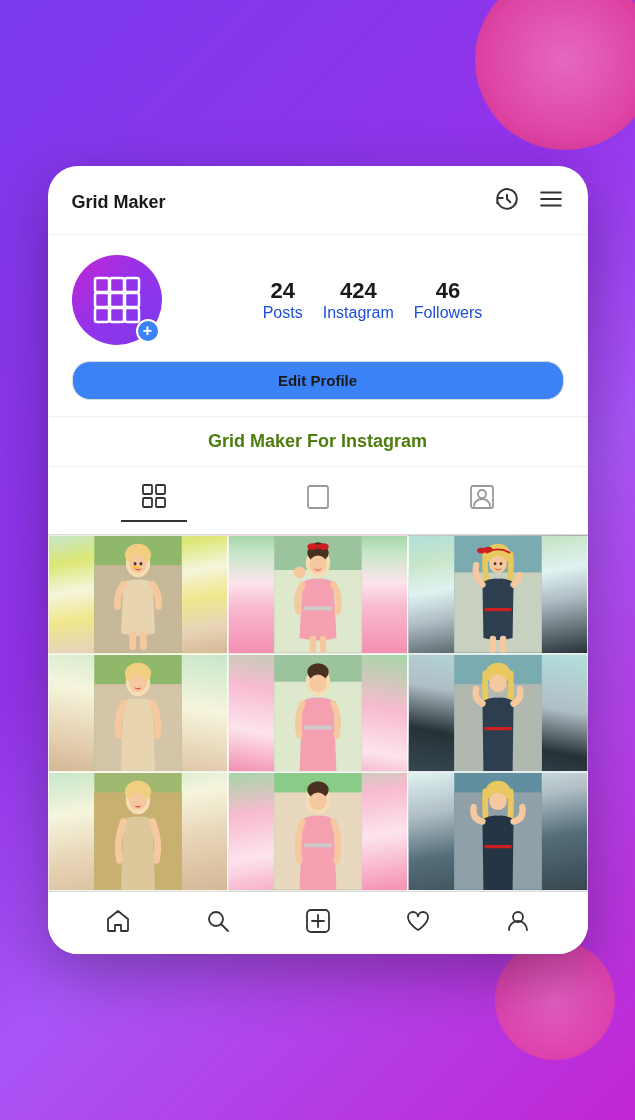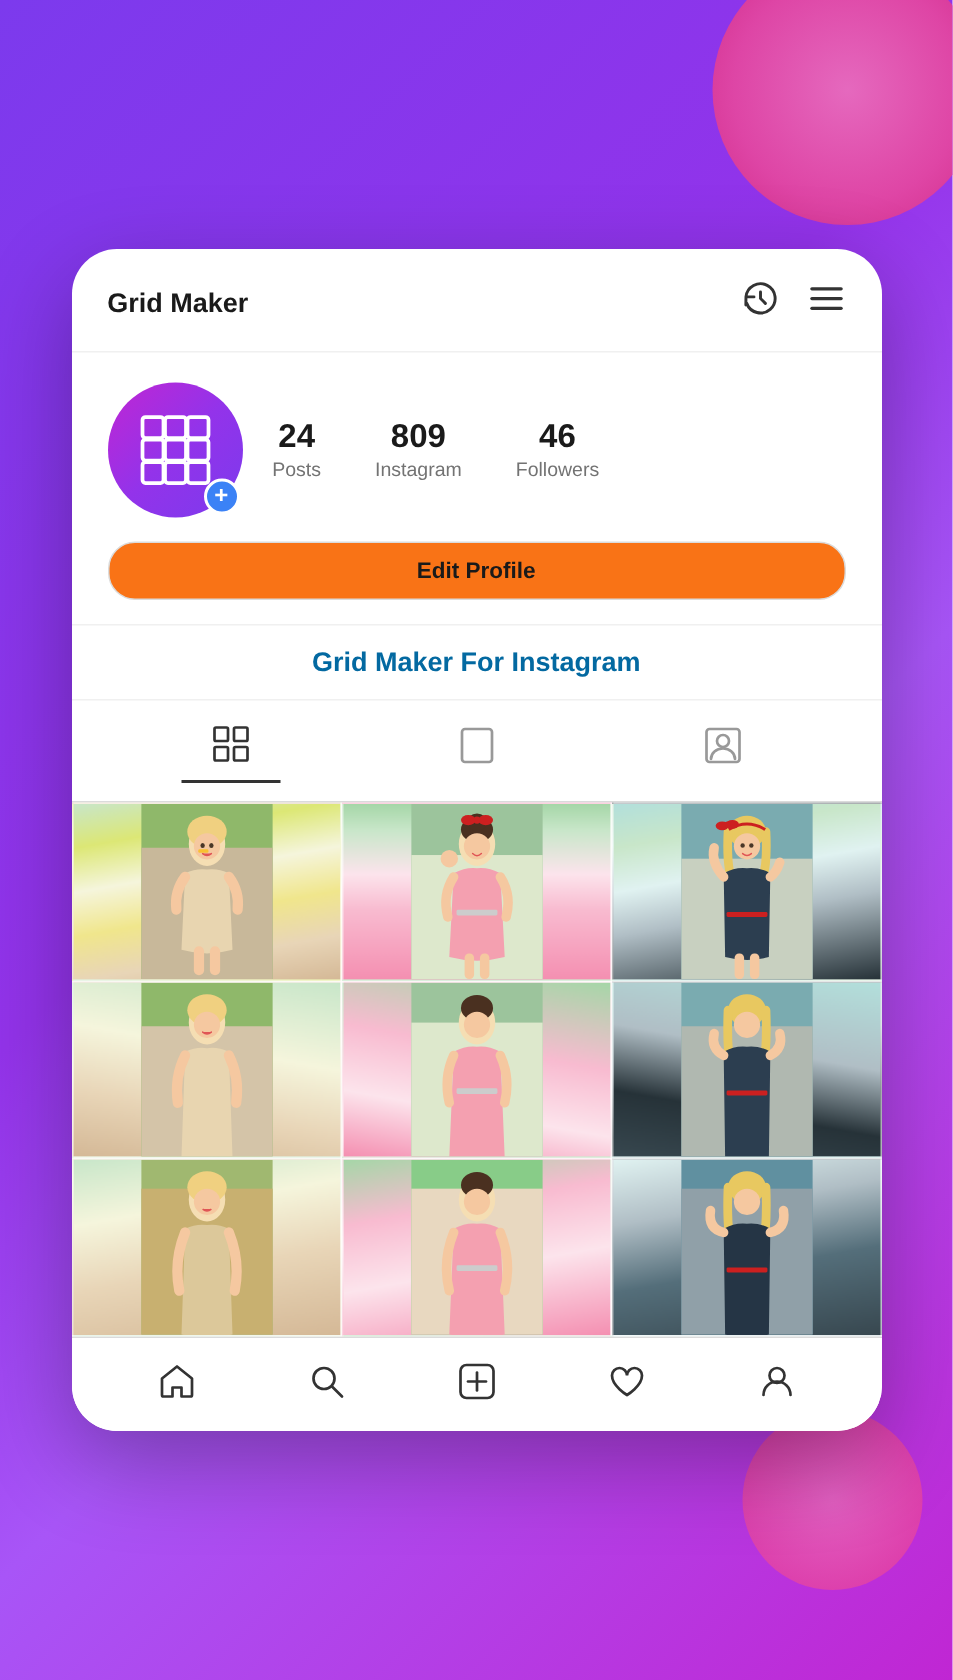--- a/index.html
+++ b/index.html
@@ -108,58 +108,59 @@
       align-items: center;
       justify-content: center;
       color: white;
       font-size: 16px;
       font-weight: bold;
       line-height: 1;
       border: 2px solid white;
     }
     .profile-stats {
       display: flex;
-      gap: 36px;
+      gap: 20px;
       flex: 1;
+      justify-content: center;
     }
     .stat-item {
       text-align: center;
     }
     .stat-number {
       font-size: 22px;
       font-weight: 700;
       color: #1a1a1a;
       display: block;
     }
     .stat-label {
-      font-size: 13px;
-      color: #737373;
+      font-size: 16px;
+      color: #1d4ed8;
     }
     .edit-profile-btn {
       width: 100%;
       padding: 10px;
       border: 1.5px solid #dbdbdb;
       border-radius: 18px;
-      background: #f97316;
+      background: #3b82f6;
       font-size: 15px;
       font-weight: 600;
       color: #1a1a1a;
       cursor: pointer;
       text-align: center;
     }
     
     .username-section {
       padding: 14px 24px;
       text-align: center;
       border-bottom: 1px solid #f0f0f0;
     }
     .username-text {
       font-size: 18px;
       font-weight: 600;
-      color: #0369a1;
+      color: #4d7c0f;
     }
     
     .tabs-section {
       display: flex;
       justify-content: space-around;
       align-items: center;
       padding: 12px 24px;
       border-bottom: 1.5px solid #dbdbdb;
     }
     .tab-icon {
@@ -289,21 +290,21 @@
         </div>
         <div class="add-btn">+</div>
       </div>
 
       <div class="profile-stats">
         <div class="stat-item">
           <span class="stat-number">24</span>
           <span class="stat-label">Posts</span>
         </div>
         <div class="stat-item">
-          <span class="stat-number">809</span>
+          <span class="stat-number">424</span>
           <span class="stat-label">Instagram</span>
         </div>
         <div class="stat-item">
           <span class="stat-number">46</span>
           <span class="stat-label">Followers</span>
         </div>
       </div>
     </div>
 
     

